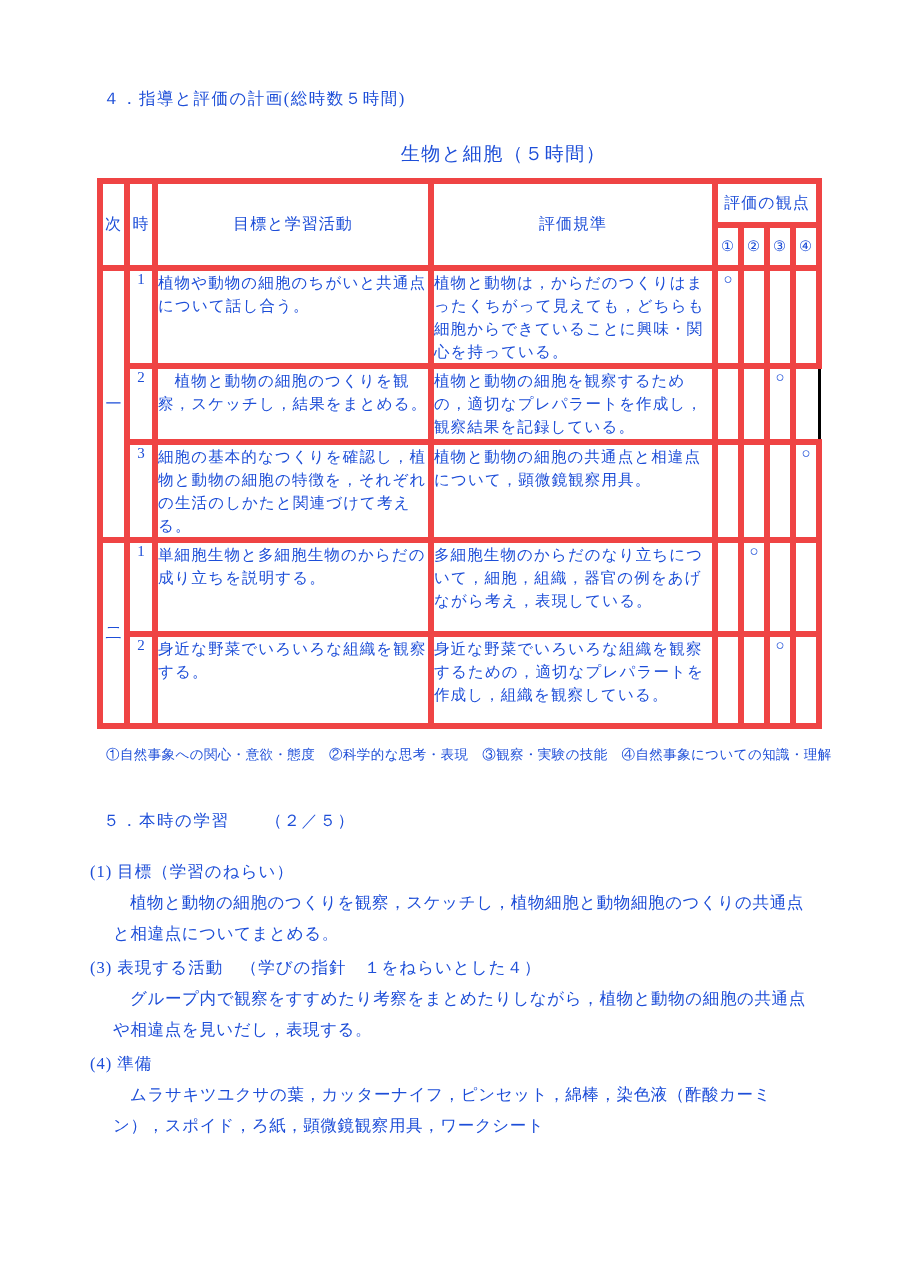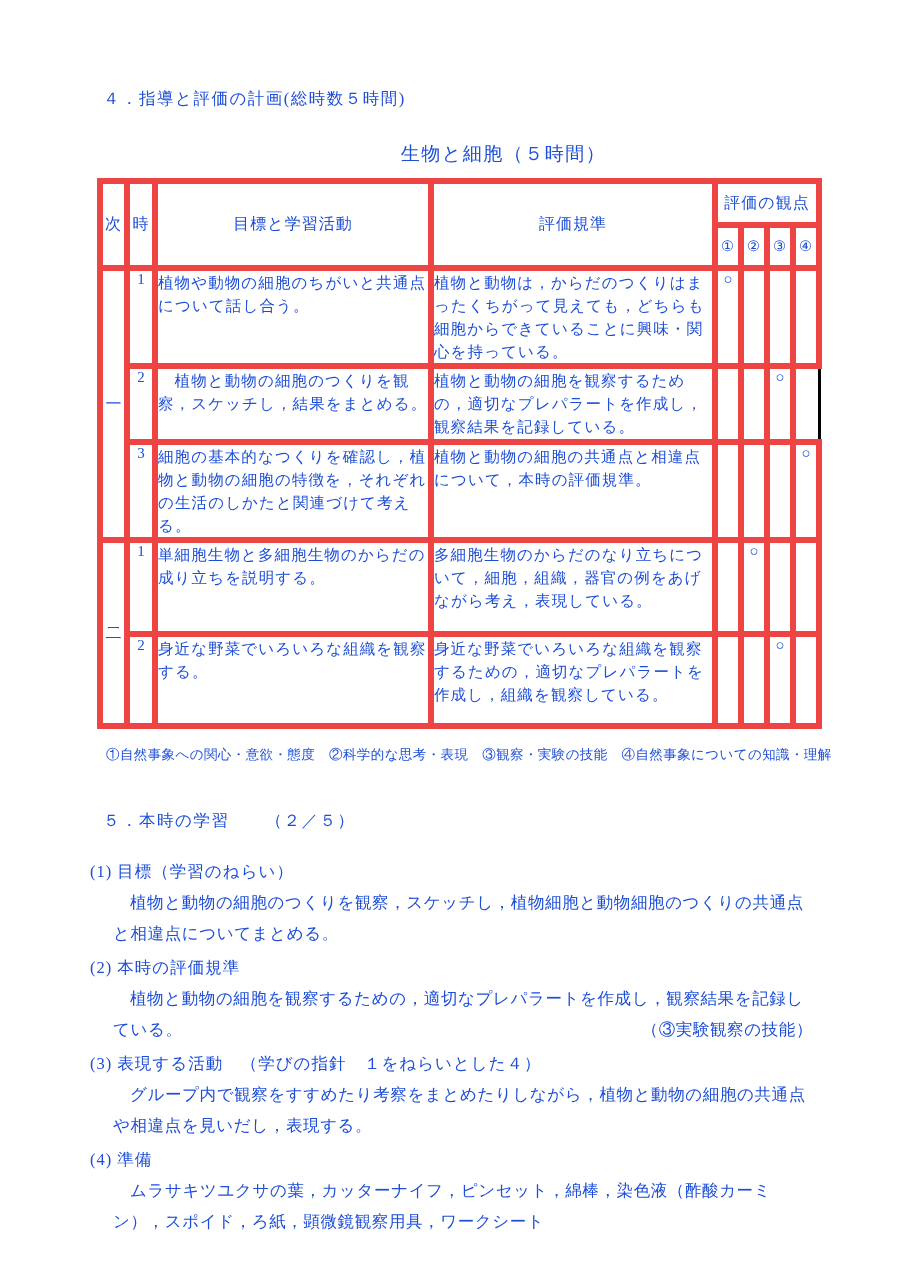--- a/index.html
+++ b/index.html
@@ -111,21 +111,21 @@
           <td class="c-goal">　植物と動物の細胞のつくりを観察，スケッチし，結果をまとめる。</td>
           <td class="c-crit">植物と動物の細胞を観察するための，適切なプレパラートを作成し，観察結果を記録している。</td>
           <td class="c-mark"></td>
           <td class="c-mark"></td>
           <td class="c-mark">○</td>
           <td class="c-mark"></td>
         </tr>
         <tr style="height: 92px;">
           <td class="c-hour">3</td>
           <td class="c-goal">細胞の基本的なつくりを確認し，植物と動物の細胞の特徴を，それぞれの生活のしかたと関連づけて考える。</td>
-          <td class="c-crit">植物と動物の細胞の共通点と相違点について，本時の評価規準。</td>
+          <td class="c-crit">植物と動物の細胞の共通点と相違点について，顕微鏡観察用具。</td>
           <td class="c-mark"></td>
           <td class="c-mark"></td>
           <td class="c-mark"></td>
           <td class="c-mark">○</td>
         </tr>
         <tr style="height: 94px;">
           <td rowspan="2" class="c-tsugi">二</td>
           <td class="c-hour">1</td>
           <td class="c-goal">単細胞生物と多細胞生物のからだの成り立ちを説明する。</td>
           <td class="c-crit">多細胞生物のからだのなり立ちについて，細胞，組織，器官の例をあげながら考え，表現している。</td>
@@ -149,25 +149,20 @@
   <div class="legend">①自然事象への関心・意欲・態度　②科学的な思考・表現　③観察・実験の技能　④自然事象についての知識・理解</div>
 
   <div class="sec5-title">５．本時の学習　　（２／５）</div>
 
   <div class="items" id="items">
       <div class="item">
         <div class="item-heading">(1) 目標（学習のねらい）</div>
         <div class="item-body">植物と動物の細胞のつくりを観察，スケッチし，植物細胞と動物細胞のつくりの共通点と相違点についてまとめる。</div>
       </div>
       <div class="item">
-        <div class="item-heading">(2) 本時の評価規準</div>
-        <div class="item-body">植物と動物の細胞を観察するための，適切なプレパラートを作成し，観察結果を記録している。</div>
-        <div class="item-note">（③実験観察の技能）</div>
-      </div>
-      <div class="item">
         <div class="item-heading">(3) 表現する活動　（学びの指針　１をねらいとした４）</div>
         <div class="item-body">グループ内で観察をすすめたり考察をまとめたりしながら，植物と動物の細胞の共通点や相違点を見いだし，表現する。</div>
       </div>
       <div class="item">
         <div class="item-heading">(4) 準備</div>
         <div class="item-body">ムラサキツユクサの葉，カッターナイフ，ピンセット，綿棒，染色液（酢酸カーミン），スポイド，ろ紙，顕微鏡観察用具，ワークシート</div>
       </div>
     </div>
 
 </div>

